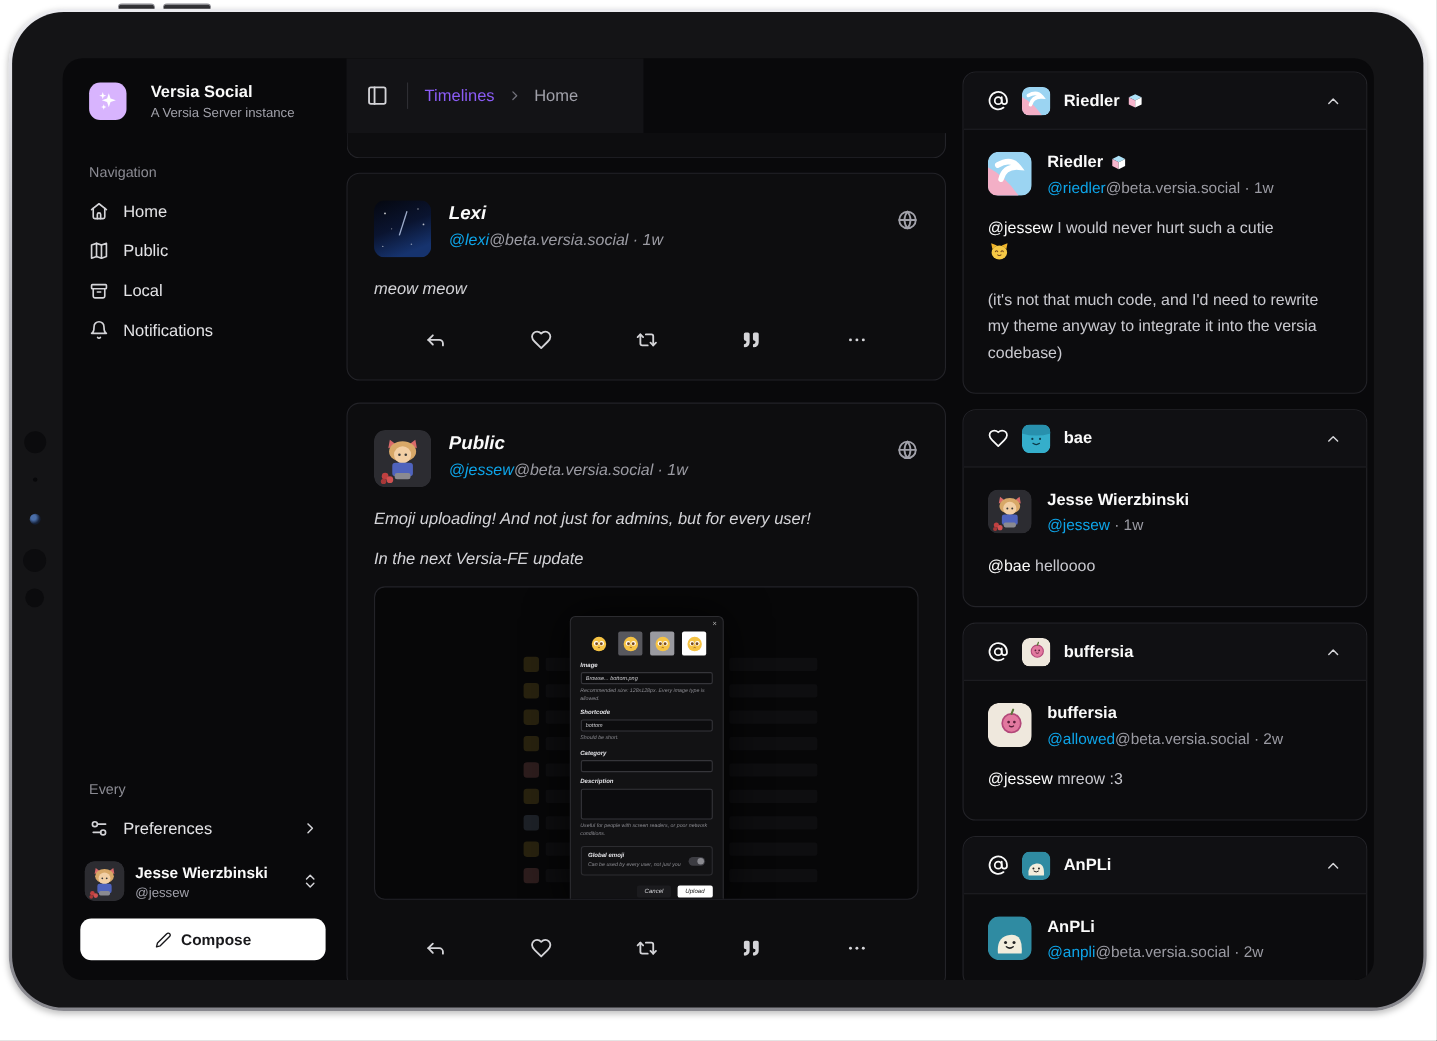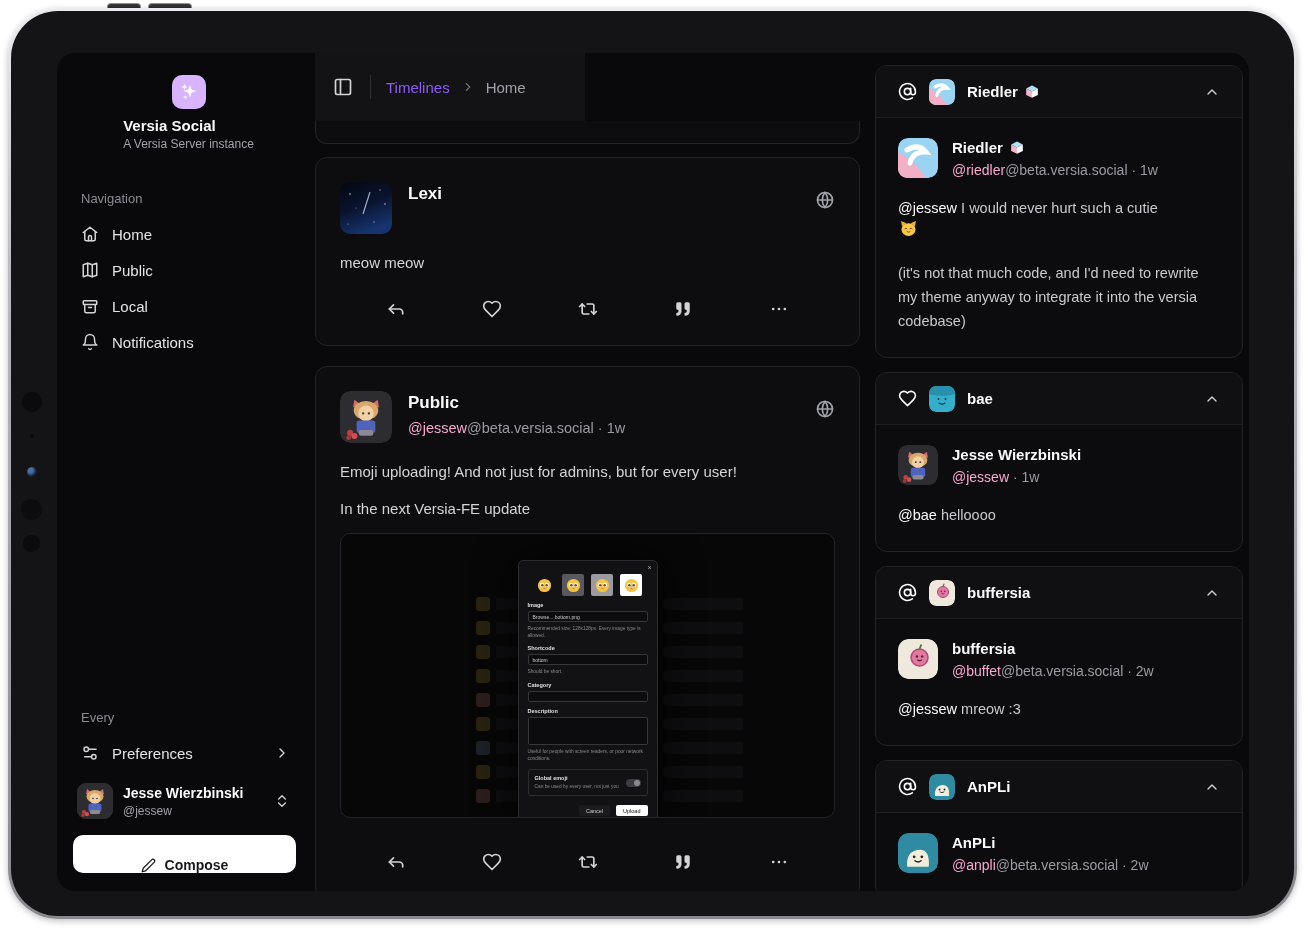--- a/index.html
+++ b/index.html
@@ -19,55 +19,55 @@
   .cam4 { left:10px; top:488px; width:21px; height:21px; background:#0c0c0e; }
   .cam5 { left:12px; top:524px; width:17px; height:17px; background:#0b0b0d; }
 
   .screen { position:absolute; left:46px; top:42px; width:1192px; height:838px; border-radius:18px; background:#09090b; overflow:hidden; }
 
   svg.ic { display:block; }
   .stroke-ic { fill:none; stroke:currentColor; stroke-width:2; stroke-linecap:round; stroke-linejoin:round; }
 
   
   .sidebar { position:absolute; left:0; top:0; bottom:0; width:255px; padding:20px 16px 18px; display:flex; flex-direction:column; }
-  .brand { display:flex; gap:8px; align-items:center; margin:2px 0 34px; padding-left:8px;flex-direction:column; }
+  .brand { display:flex; gap:22px; align-items:center; margin:2px 0 34px; padding-left:8px; }
   .logo { width:34px; height:34px; border-radius:10px; background:#d8b4fe; display:flex; align-items:center; justify-content:center; flex-shrink:0; }
   .brand-title { font-size:15px; font-weight:700; color:#fafafa; }
   .brand-sub { font-size:12px; color:#a1a1aa; margin-top:3px; }
   .section-label { font-size:13px; color:#8b8b93; margin:6px 0 10px; padding-left:8px; }
   .nav-item { display:flex; align-items:center; gap:13px; height:36px; padding-left:8px; color:#e4e4e7; font-size:15px; border-radius:8px; cursor:pointer; }
   .nav-item .nico { color:#d4d4d8; }
   .spacer { flex:1; }
   .pref-item { display:flex; align-items:center; gap:13px; height:36px; padding:0 6px 0 8px; color:#e4e4e7; font-size:15px; }
   .pref-item .chev { margin-left:auto; color:#d4d4d8; }
   .user-row { display:flex; align-items:center; gap:10px; margin:12px 0 16px; padding:0 6px 0 4px; }
   .uavatar { width:36px; height:36px; border-radius:9px; overflow:hidden; background:#2c2c31; flex-shrink:0; }
   .uname { font-size:14px; font-weight:700; color:#fafafa; }
   .uhandle { font-size:12px; color:#a1a1aa; margin-top:3px; }
   .updown { margin-left:auto; color:#d4d4d8; }
-  .compose-btn { height:38px; background:#ffffff; border:none; border-radius:10px; color:#18181b; font-size:14px; font-weight:600; display:flex; align-items:flex-end; justify-content:center; gap:9px; cursor:pointer; font-family:inherit; }
+  .compose-btn { height:38px; background:#ffffff; border:none; border-radius:10px; color:#18181b; font-size:14px; font-weight:600; display:flex; align-items:center; justify-content:center; gap:9px; cursor:pointer; font-family:inherit; }
 
   
   .main { position:absolute; left:258px; top:0; width:545px; height:960px; }
   .main-header { position:relative; height:68px; display:flex; align-items:center; }
   .header-hl { position:absolute; left:0; top:0; width:270px; height:68px; background:#131316; }
   .mh-inner { position:relative; display:flex; align-items:center; padding-left:16px; color:#d4d4d8; }
   .vdivider { width:1px; height:24px; background:#2e2e33; margin:0 15px; }
   .bc-root { font-size:15px; color:#8b5cf6; }
   .bc-sep { color:#71717a; margin:0 11px; }
   .bc-cur { font-size:15px; color:#a1a1aa; }
 
   .partial-card { height:23px; border:1px solid #232328; border-top:none; border-radius:0 0 12px 12px; background:#0d0d0f; margin-bottom:13px; }
-  .post-card { border:1px solid #232328; background:#0d0d0f; border-radius:12px; padding:24px; margin-bottom:20px; }
+  .post-card { border:1px solid #232328; background:#0d0d0f; border-radius:12px; padding:24px; margin-bottom:20px;font-style:italic; }
   .post-head { display:flex; gap:16px; }
   .pavatar { width:52px; height:52px; border-radius:10px; overflow:hidden; flex-shrink:0; }
   .pnames { flex:1; padding-top:2px; }
   .pname { font-size:17px; font-weight:700; color:#fafafa; }
   .phandle { font-size:14.5px; margin-top:7px; }
-  .purple { color:#f9a8d4; }
+  .purple { color:#0ea5e9; }
   .meta { color:#9b9ba3; }
   .globe-btn { color:#a1a1aa; margin-top:8px; cursor:pointer; }
   .post-content p { font-size:15px; color:#d4d4d8; margin-top:20px; }
   .post-actions { display:flex; justify-content:space-between; padding:0 44px; margin-top:26px; color:#d4d4d8; }
   .act-btn { background:none; border:none; color:inherit; cursor:pointer; width:24px; height:24px; display:flex; align-items:center; justify-content:center; }
   .ja .post-actions { margin-top:32px; }
 
   
   .embed { margin-top:16px; position:relative; height:285px; border:1px solid #232328; border-radius:10px; background:#070708; overflow:hidden; }
   .ecol { position:absolute; top:62px; width:100px; }
@@ -286,20 +286,21 @@
                       <circle cx="40" cy="8" r=".7" opacity=".6"></circle>
                       <circle cx="45" cy="22" r=".8" opacity=".7"></circle>
                       <circle cx="16" cy="26" r=".6" opacity=".5"></circle>
                       <circle cx="34" cy="40" r=".7" opacity=".5"></circle>
                       <circle cx="8" cy="42" r=".6" opacity=".6"></circle>
                     </g>
                   </svg>
               </div>
               <div class="pnames">
                 <div class="pname">Lexi</div>
+                <div class="phandle"><span class="purple">@lexi</span><span class="meta">@beta.versia.social · 1w</span></div>
               </div>
               <span class="globe-btn">
                   <svg class="ic stroke-ic" width="20" height="20" viewBox="0 0 24 24" stroke-width="1.8">
                     <circle cx="12" cy="12" r="9"></circle>
                     <path d="M3 12h18"></path>
                     <path d="M12 3a14 14 0 0 1 0 18M12 3a14 14 0 0 0 0 18"></path>
                   </svg>
                 </span>
             </div>
             <div class="post-content">
@@ -714,21 +715,21 @@
                       <circle cx="12.3" cy="11.3" r=".8" fill="#5a1f3a"></circle>
                       <circle cx="15.7" cy="11.3" r=".8" fill="#5a1f3a"></circle>
                       <path d="M12.8 13.6q1.2 1 2.4 0" stroke="#5a1f3a" stroke-width=".8" fill="none" stroke-linecap="round"></path>
                       <path d="M14 6.5 15 4" stroke="#5a7a3a" stroke-width="1.2" stroke-linecap="round"></path>
                     </svg>
                   </span>
                 <div>
                   <div class="nb-name">
                       <span>buffersia</span>
                     </div>
-                  <div class="nb-handle"><span class="purple">@buffet</span><span class="meta">@beta.versia.social · 2w</span></div>
+                  <div class="nb-handle"><span class="purple">@allowed</span><span class="meta">@beta.versia.social · 2w</span></div>
                 </div>
               </div>
               <p class="nb-text"><span class="mention">@jessew</span><span> mreow :3</span></p>
             </div>
           </section>
 
           <section class="notif-card">
             <header class="notif-head">
               <span class="ntype">
                   <svg class="ic stroke-ic" width="19" height="19" viewBox="0 0 24 24">

